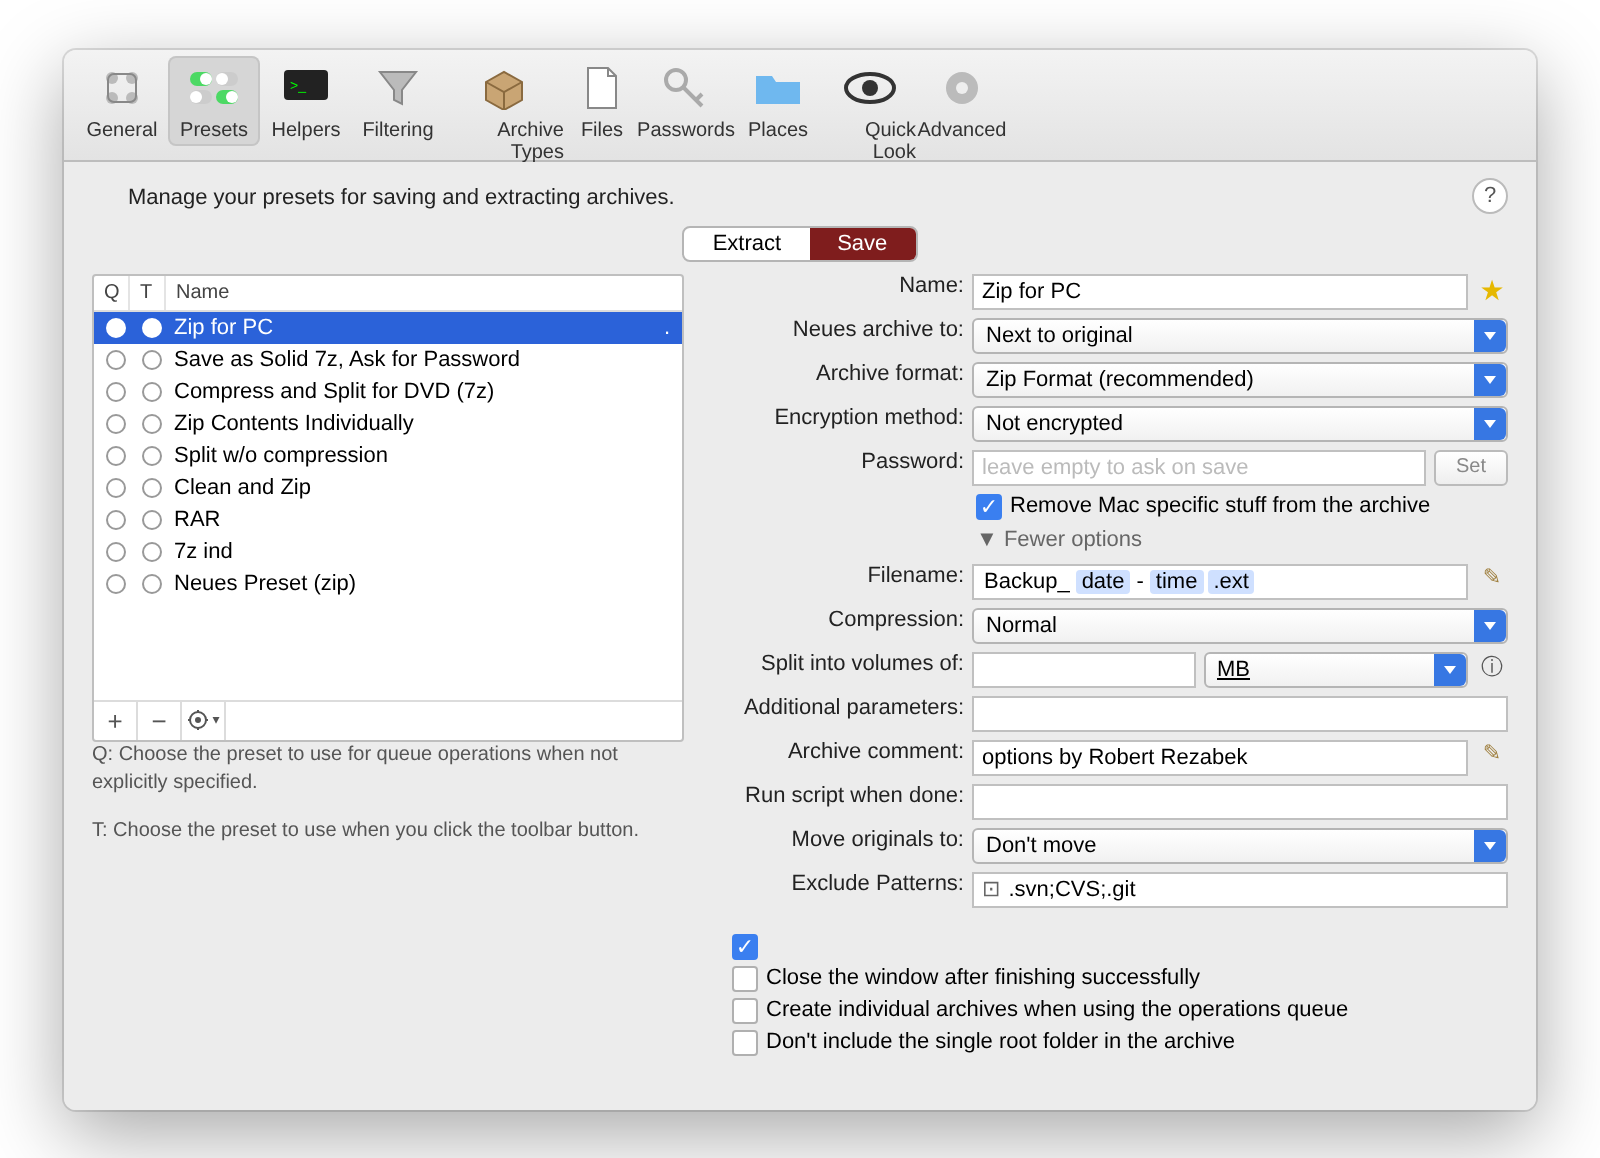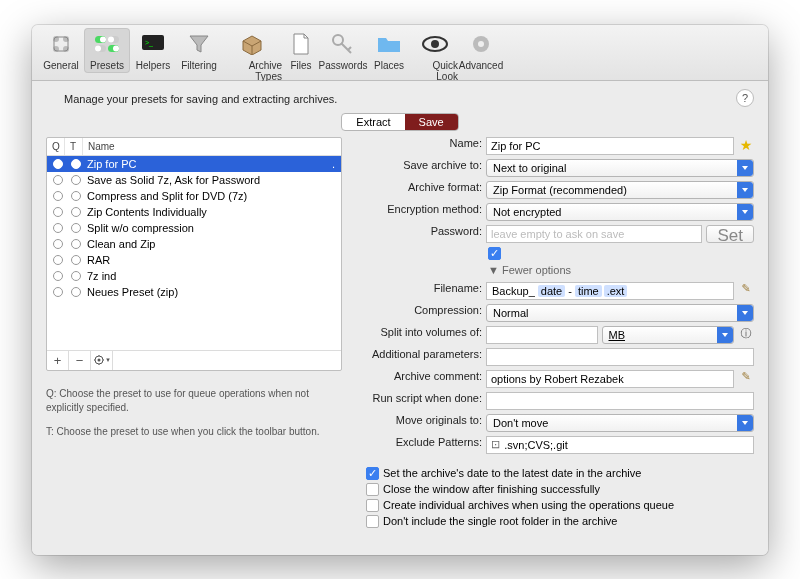--- a/index.html
+++ b/index.html
@@ -32,31 +32,31 @@
 .rows { flex: 1; overflow: auto; }
 .row { display: flex; align-items: center; height: 16px; padding-left: 2px; }
 .row.sel { background: #2b62d9; color: #fff; }
 .row .rq, .row .rt { width: 18px; display: flex; justify-content: center; }
 .row .rn { flex: 1; padding-left: 2px; font-size: 11px; }
 .radio { width: 10px; height: 10px; border: 1px solid #999; border-radius: 50%; background: #fff; position: relative; }
 .radio.on::after { content:""; position:absolute; inset:2px; background:#555; border-radius:50%; }
 .row.sel .radio { border-color:#fff; } .row.sel .radio.on::after { background:#fff; }
 .listfoot { height: 20px; border-top: 1px solid #dcdcdc; display: flex; align-items: center; }
 .fbtn { width: 22px; height: 100%; border-right: 1px solid #dcdcdc; display:flex; align-items:center; justify-content:center; font-size:13px; color:#555; }
-.hint { font-size: 10px; color: #555; margin-top: 16px; line-height: 1.4; }
+.hint { font-size: 10px; color: #555; margin-top: 0; line-height: 1.4; }
 .form-row { display: flex; margin-bottom: 4px; gap: 4px; }
 .form-label { width: 122px; text-align: right; font-size: 11px; color: #222; }
 .input { flex: 1; height: 18px; background: #fff; border: 1px solid #c0c0c0; padding: 0 4px; font-size: 11px; display: flex; align-items: center; }
 .input.token { gap: 2px; }
 .tok-plain { padding: 0 1px; }
 .tok { background:#cfe0ff; border-radius:2px; padding:0 3px; }
 .select { flex: 1; height: 18px; background: linear-gradient(#fff,#f1f1f1); border: 1px solid #b5b5b5; border-radius: 3px; padding: 0 23px 0 6px; font-size: 11px; display: flex; align-items: center; position: relative; }
 .select::after { content:""; position:absolute; right:0; top:0; bottom:0; width:16px; background:#3777e3; border-radius:0 3px 3px 0; }
 .select::before { content:""; position:absolute; right:5px; top:50%; width:0;height:0; border-left:3px solid transparent; border-right:3px solid transparent; border-top:4px solid #fff; transform:translateY(-50%); z-index:1; }
-.btn { height:18px; padding:0 10px; background:linear-gradient(#fff,#eee); border:1px solid #bbb; border-radius:3px; font-size:17px; color:#888; }
+.btn { height:18px; padding:0 10px; background:linear-gradient(#fff,#eee); border:1px solid #bbb; border-radius:3px; font-size:10px; color:#888; }
 .checkbox { width:13px; height:13px; border:1px solid #b0b0b0; border-radius:2px; background:#fff; display:inline-flex; align-items:center; justify-content:center; margin-right:4px; flex-shrink:0; }
 .checkbox.on { background:#3a7ff0; border-color:#3a7ff0; color:#fff; }
 .chk-row { display:flex; align-items:center; font-size:11px; margin:3px 0 3px 6px; }
 .disclosure { margin-left:128px; font-size:11px; color:#666; margin-top:4px; margin-bottom:6px; }
 .star { width:16px; height:16px; color:#e6b800; display:flex; align-items:center; justify-content:center; font-size:14px; }
 .pencil { width:16px; text-align:center; color:#a08040; }
 .small-select { width:44px;text-decoration:underline; }
 .after-input { width:16px; text-align:center; font-size:11px; color:#555; }
 </style>
 </head>
@@ -284,40 +284,41 @@
       <div class="hint" style="margin-top:10px">T: Choose the preset to use when you click the toolbar button.</div>
     </div>
 
     <div class="right">
       <div class="form-row">
         <div class="form-label">Name:</div>
         <div class="input">Zip for PC</div>
         <div class="star">★</div>
       </div>
       <div class="form-row">
-        <div class="form-label">Save archive to:</div>
+        <div class="form-label">Neues archive to:</div>
         <div class="select">Next to original</div>
       </div>
       <div class="form-row">
         <div class="form-label">Archive format:</div>
         <div class="select">Zip Format (recommended)</div>
       </div>
       <div class="form-row">
         <div class="form-label">Encryption method:</div>
         <div class="select">Not encrypted</div>
       </div>
       <div class="form-row">
         <div class="form-label">Password:</div>
         <div class="input" style="color:#bbb">
                 <span style="color:#bbb">leave empty to ask on save</span>
               </div>
         <button class="btn">Set</button>
       </div>
       <div class="chk-row" style="margin-left:128px">
         <div class="checkbox on">✓</div>
+        <span>Remove Mac specific stuff from the archive</span>
       </div>
       <div class="disclosure">▼ <span>Fewer options</span></div>
 
       <div class="form-row">
         <div class="form-label">Filename:</div>
         <div class="input token">
           <span class="tok-plain">Backup_</span>
           <span class="tok">date</span>
           <span class="tok-plain"> - </span>
           <span class="tok">time</span>
@@ -356,21 +357,20 @@
         <div class="form-label">Exclude Patterns:</div>
         <div class="input">
                 <span style="opacity:.6;margin-right:4px">⊡</span>
                 <span>.svn;CVS;.git</span>
               </div>
       </div>
 
       <div style="height:6px"></div>
       <div class="chk-row">
               <div class="checkbox on">✓</div>
-              <span>Set the archive's date to the latest date in the archive</span>
             </div>
       <div class="chk-row">
               <div class="checkbox"></div>
               <span>Close the window after finishing successfully</span>
             </div>
       <div class="chk-row">
               <div class="checkbox"></div>
               <span>Create individual archives when using the operations queue</span>
             </div>
       <div class="chk-row">

